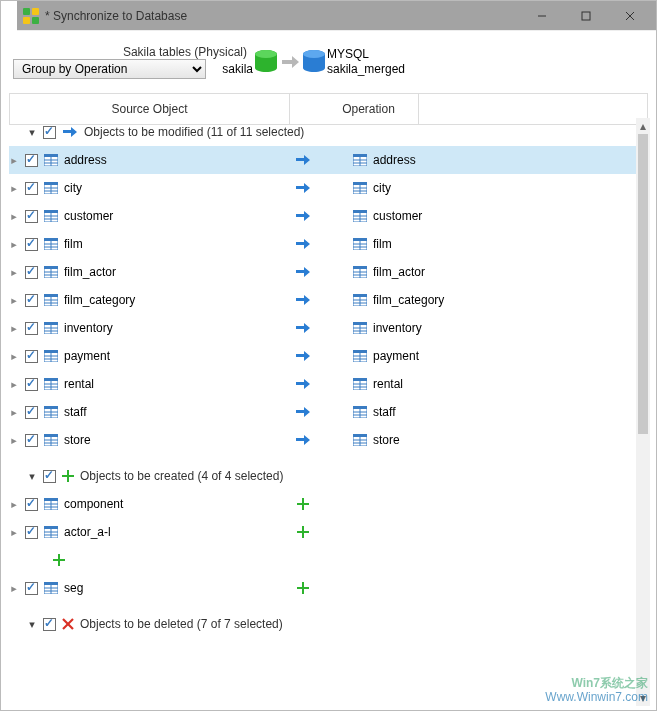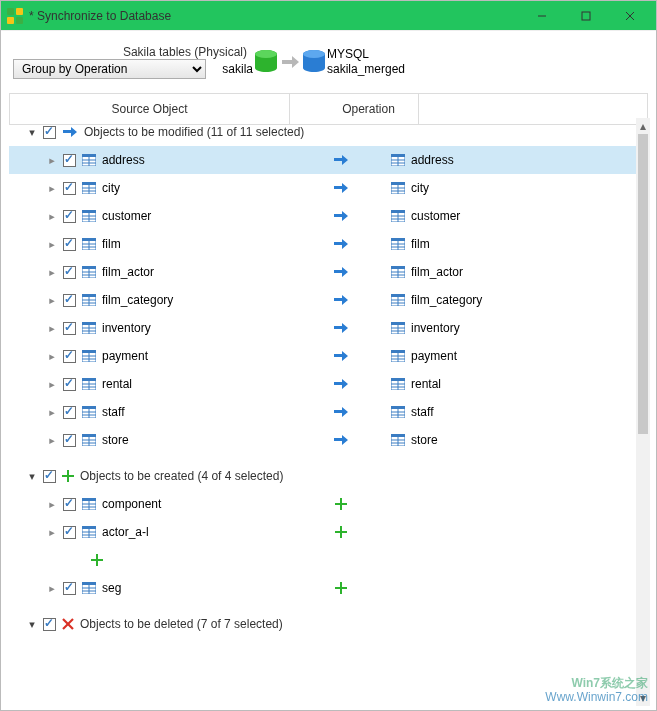--- a/index.html
+++ b/index.html
@@ -11,22 +11,23 @@
     height: 711px;
     border: 1px solid #bbb;
     overflow: hidden;
     position: relative;
   }
   .titlebar {
     height: 30px;
     display: flex;
     align-items: center;
     padding: 0 4px 0 6px;
-    background: #22c55e;
+    background: #a3a3a3;
     border-bottom: 1px solid #eee;
+    margin-left: 16px;
   }
   .appicon { width: 16px; height: 16px; margin-right: 6px; display:inline-block; }
   .title-text { flex: 1; color: #333; }
   .win-controls { display: flex; }
   .win-btn { width: 44px; height: 29px; display:flex; align-items:center; justify-content:center; color:#444; }
   .header {
     height: 62px;
     display: flex;
     align-items: center;
     padding: 4px 12px;
@@ -86,21 +87,20 @@
     height: 28px;
     padding-left: 18px;
     gap: 6px;
     text-align: right;
   }
   .group-row-item .label { color:#333; }
   .row {
     display:flex;
     align-items:center;
     height: 28px;
-    padding-left: 38px;
   }
   .row.selected { background:#cfe8f7; }
   .row .srccell { width: 244px; display:flex; align-items:center; gap:6px; }
   .row .opcell  { width: 100px; display:flex; align-items:center; justify-content:center; }
   .row .tgtcell { flex:1; display:flex; align-items:center; gap:6px; }
 
   .caret { width:10px; color:#666; font-size:10px; display:inline-block; text-align:center; }
   .caret.down::before { content:"▾"; color:#444; font-size:11px; }
   .caret.right::before { content:"▸"; color:#888; font-size:11px; }
 

